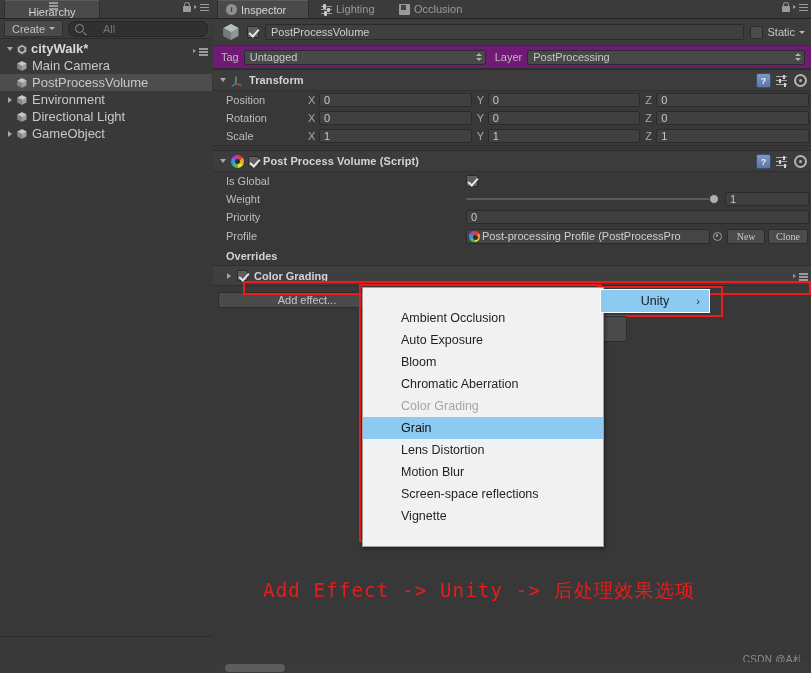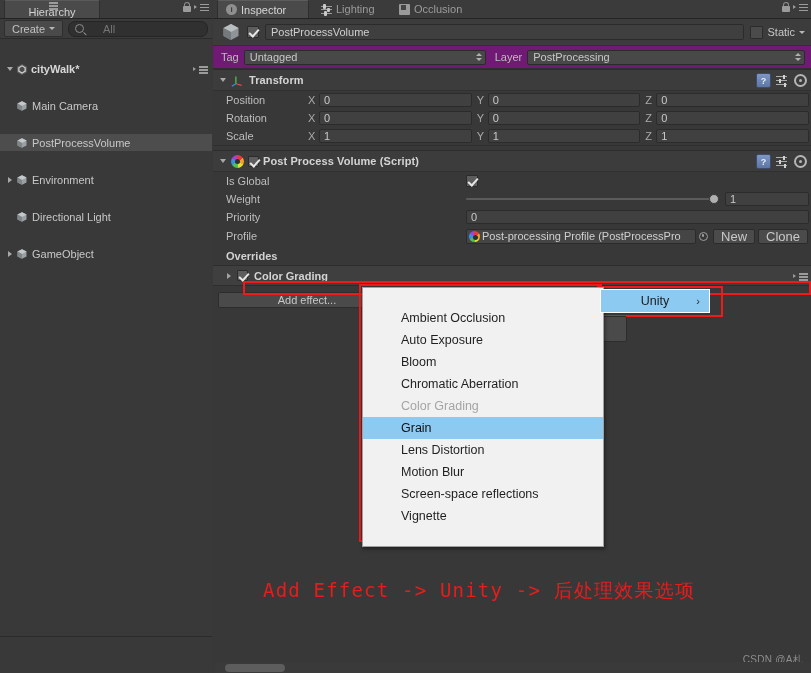--- a/index.html
+++ b/index.html
@@ -32,21 +32,21 @@
 
   .toolbar{height:19px;background:#3b3b3b;display:flex;align-items:center;padding:0 4px;gap:5px;border-bottom:1px solid #2b2b2b;}
   .btn-create{height:15px;display:flex;align-items:center;gap:4px;padding:0 7px;background:#4a4a4a;border:1px solid #2e2e2e;border-radius:2px;color:#c2c2c2;font-size:11px;cursor:pointer;}
   .caret{width:0;height:0;border-top:3px solid #b6b6b6;border-left:3px solid transparent;border-right:3px solid transparent;}
   .searchbox{flex:1;height:14px;background:#303030;border:1px solid #252525;border-radius:7px;display:flex;align-items:center;padding:0 6px;gap:19px;}
   .searchbox .mag{width:7px;height:7px;border:1.2px solid #8d8d8d;border-radius:50%;position:relative;flex:none;}
   .searchbox .mag::after{content:"";position:absolute;right:-3px;bottom:-2px;width:3.5px;height:1.2px;background:#8d8d8d;transform:rotate(45deg);}
   .searchbox input{background:transparent;border:none;outline:none;color:#9d9d9d;font-size:11px;font-family:inherit;width:100%;padding:0;}
 
   .hier-list{padding-top:1px;}
-  .hrow{height:17px;display:flex;align-items:center;font-size:11px;color:#c8c8c8;padding-left:4px;position:relative;cursor:default;margin-top:20px;}
+  .hrow{height:17px;display:flex;align-items:center;font-size:13px;color:#c8c8c8;padding-left:4px;position:relative;cursor:default;}
   .hrow.selected{background:#4d4d4d;}
   .hrow .disc{width:12px;display:flex;align-items:center;justify-content:center;flex:none;}
   .foldarrow{width:0;height:0;border-left:4px solid #a8a8a8;border-top:3.5px solid transparent;border-bottom:3.5px solid transparent;}
   .foldarrow.open{border-left:3.5px solid transparent;border-right:3.5px solid transparent;border-top:4px solid #a8a8a8;border-bottom:none;}
   .unity-logo{width:12px;height:12px;flex:none;margin-right:3px;}
   .cube{width:12px;height:12px;flex:none;margin-right:4px;}
   .hrow.root{font-weight:bold;color:#d8d8d8;}
   .rootmenu{position:absolute;right:4px;top:4px;}
 
   
@@ -124,21 +124,21 @@
   .slider-wrap{flex:1;display:flex;align-items:center;gap:6px;padding-right:2px;}
   .slider-track{flex:1;height:2px;background:#5b5b5b;border-radius:1px;position:relative;}
   .slider-knob{position:absolute;right:0;top:-4px;width:10px;height:10px;border-radius:50%;background:#b0b0b0;border:1px solid #3a3a3a;box-sizing:border-box;}
   .numfield{width:84px;height:14px;background:#404040;border:1px solid #2b2b2b;border-radius:2px;color:#c9c9c9;font-size:11px;display:flex;align-items:center;padding:0 4px;box-sizing:border-box;}
   .wide-field{flex:1;height:14px;background:#404040;border:1px solid #2b2b2b;border-radius:2px;color:#c9c9c9;font-size:11px;display:flex;align-items:center;padding:0 4px;margin-right:2px;box-sizing:border-box;}
 
   .objfield{flex:1;height:15px;background:#454545;border:1px solid #2b2b2b;border-radius:2px;display:flex;align-items:center;padding:0 2px 0 2px;gap:2px;box-sizing:border-box;overflow:hidden;}
   .objfield .txt{flex:1;color:#cfcfcf;font-size:11px;white-space:nowrap;overflow:hidden;}
   .sel-dot{width:9px;height:9px;border-radius:50%;border:1.4px solid #9e9e9e;box-sizing:border-box;position:relative;flex:none;margin-right:2px;}
   .sel-dot::after{content:"";position:absolute;left:1.8px;top:1.8px;width:2.4px;height:2.4px;border-radius:50%;background:#9e9e9e;}
-  .mini-btn{height:15px;min-width:38px;background:#4b4b4b;border:1px solid #2b2b2b;border-radius:2px;color:#c9c9c9;font-size:13px;display:flex;align-items:center;justify-content:center;padding:0 7px;margin-left:3px;flex:none;cursor:pointer;box-sizing:border-box;}
+  .mini-btn{height:15px;min-width:38px;background:#4b4b4b;border:1px solid #2b2b2b;border-radius:2px;color:#c9c9c9;font-size:10px;display:flex;align-items:center;justify-content:center;padding:0 7px;margin-left:3px;flex:none;cursor:pointer;box-sizing:border-box;font-family:Liberation Serif, serif;}
 
   .addeffect-bar{height:22px;display:flex;align-items:center;padding:3px 5px 0 5px;}
   .addeffect-btn{width:178px;height:16px;background:#4a4a4a;border:1px solid #2d2d2d;border-radius:2px;display:flex;align-items:center;justify-content:center;color:#c7c7c7;font-size:11px;cursor:pointer;box-sizing:border-box;}
 
   
   .redbox{position:absolute;border:2px solid #ef1b1b;box-sizing:border-box;pointer-events:none;}
   .annot-text{position:absolute;color:#e81c1c;font-family:"DejaVu Sans Mono","Liberation Mono",monospace;font-size:19px;letter-spacing:1.2px;white-space:nowrap;}
 
   
   #ctxmenu{position:absolute;left:362px;top:287px;width:240px;background:#f1f1f1;border:1px solid #a0a0a0;box-shadow:1px 2px 4px rgba(0,0,0,.45);padding:19px 0;z-index:40;}

